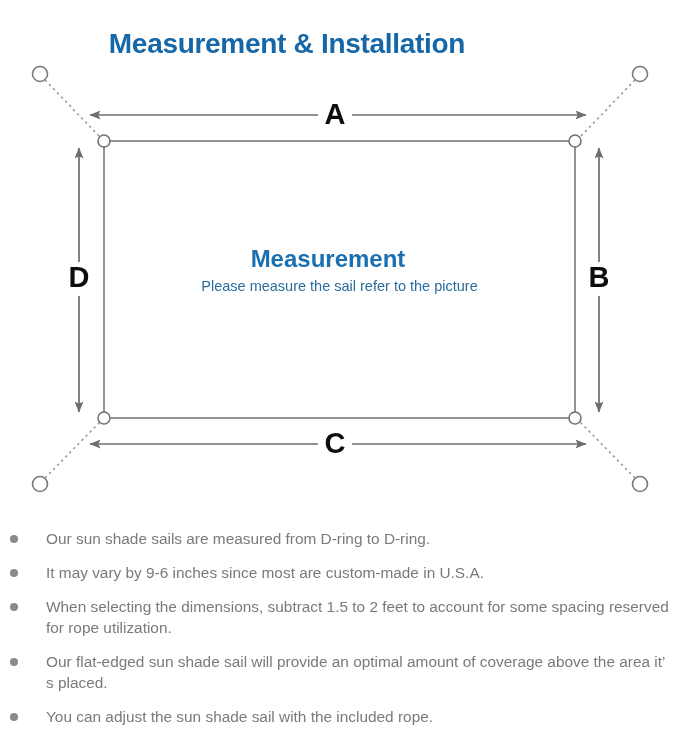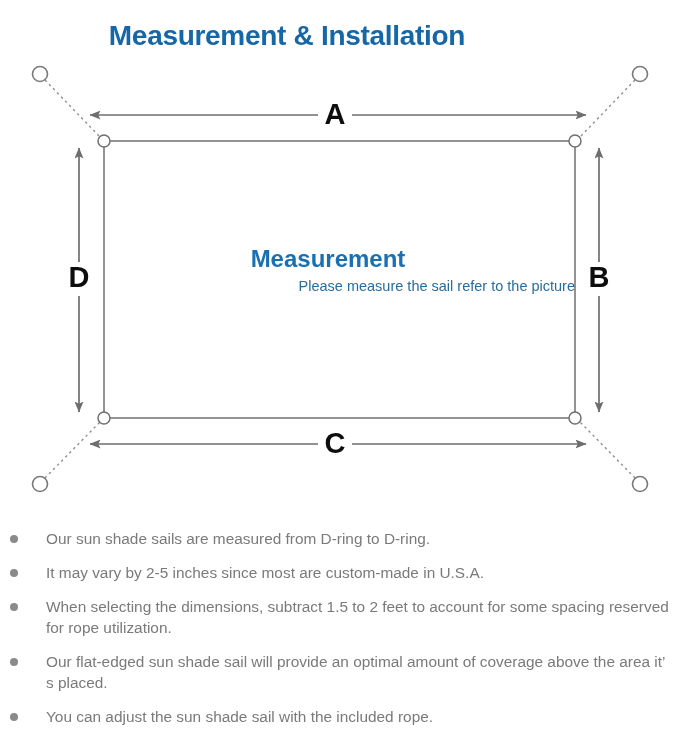--- a/index.html
+++ b/index.html
@@ -11,21 +11,21 @@
     width: 679px;
     height: 739px;
     position: relative;
     font-family: "Liberation Sans", sans-serif;
     overflow: hidden;
   }
 
   
   #page-title {
     position: absolute;
-    left: 0; top: 8px;
+    left: 0; top: 16px;
     width: 574px;
     text-align: center;
     font-size: 28px;
     font-weight: bold;
     color: #1567a8;
     letter-spacing: -0.3px;
     line-height: 38px;
     padding-top: 9px;
     white-space: nowrap;
   }
@@ -68,21 +68,21 @@
     font-size: 24px;
     font-weight: bold;
     color: #1a70b0;
     line-height: 30px;
     white-space: nowrap;
   }
   #center-sub {
     position: absolute;
     left: 104px; top: 228px;
     width: 471px;
-    text-align: right;
+    text-align: center;
     font-size: 14.5px;
     color: #2a6c9c;
     line-height: 20px;
     white-space: nowrap;
   }
 
   
   #notes {
     position: absolute;
     left: 0; top: 528px;
@@ -168,21 +168,21 @@
   <div id="center-sub">Please measure the sail refer to the picture</div>
 </div>
 
 <div id="notes">
   <div class="note-item">
     <span class="note-bullet"></span>
     <span>Our sun shade sails are measured from D-ring to D-ring.</span>
   </div>
   <div class="note-item">
     <span class="note-bullet"></span>
-    <span>It may vary by 2-5 inches since most are custom-made in U.S.A.</span>
+    <span>It may vary by 9-6 inches since most are custom-made in U.S.A.</span>
   </div>
   <div class="note-item">
     <span class="note-bullet"></span>
     <span>When selecting the dimensions, subtract 1.5 to 2 feet to account for some spacing reserved for rope utilization.</span>
   </div>
   <div class="note-item">
     <span class="note-bullet"></span>
     <span>Our flat-edged sun shade sail will provide an optimal amount of coverage above the area it’ s placed.</span>
   </div>
   <div class="note-item">

